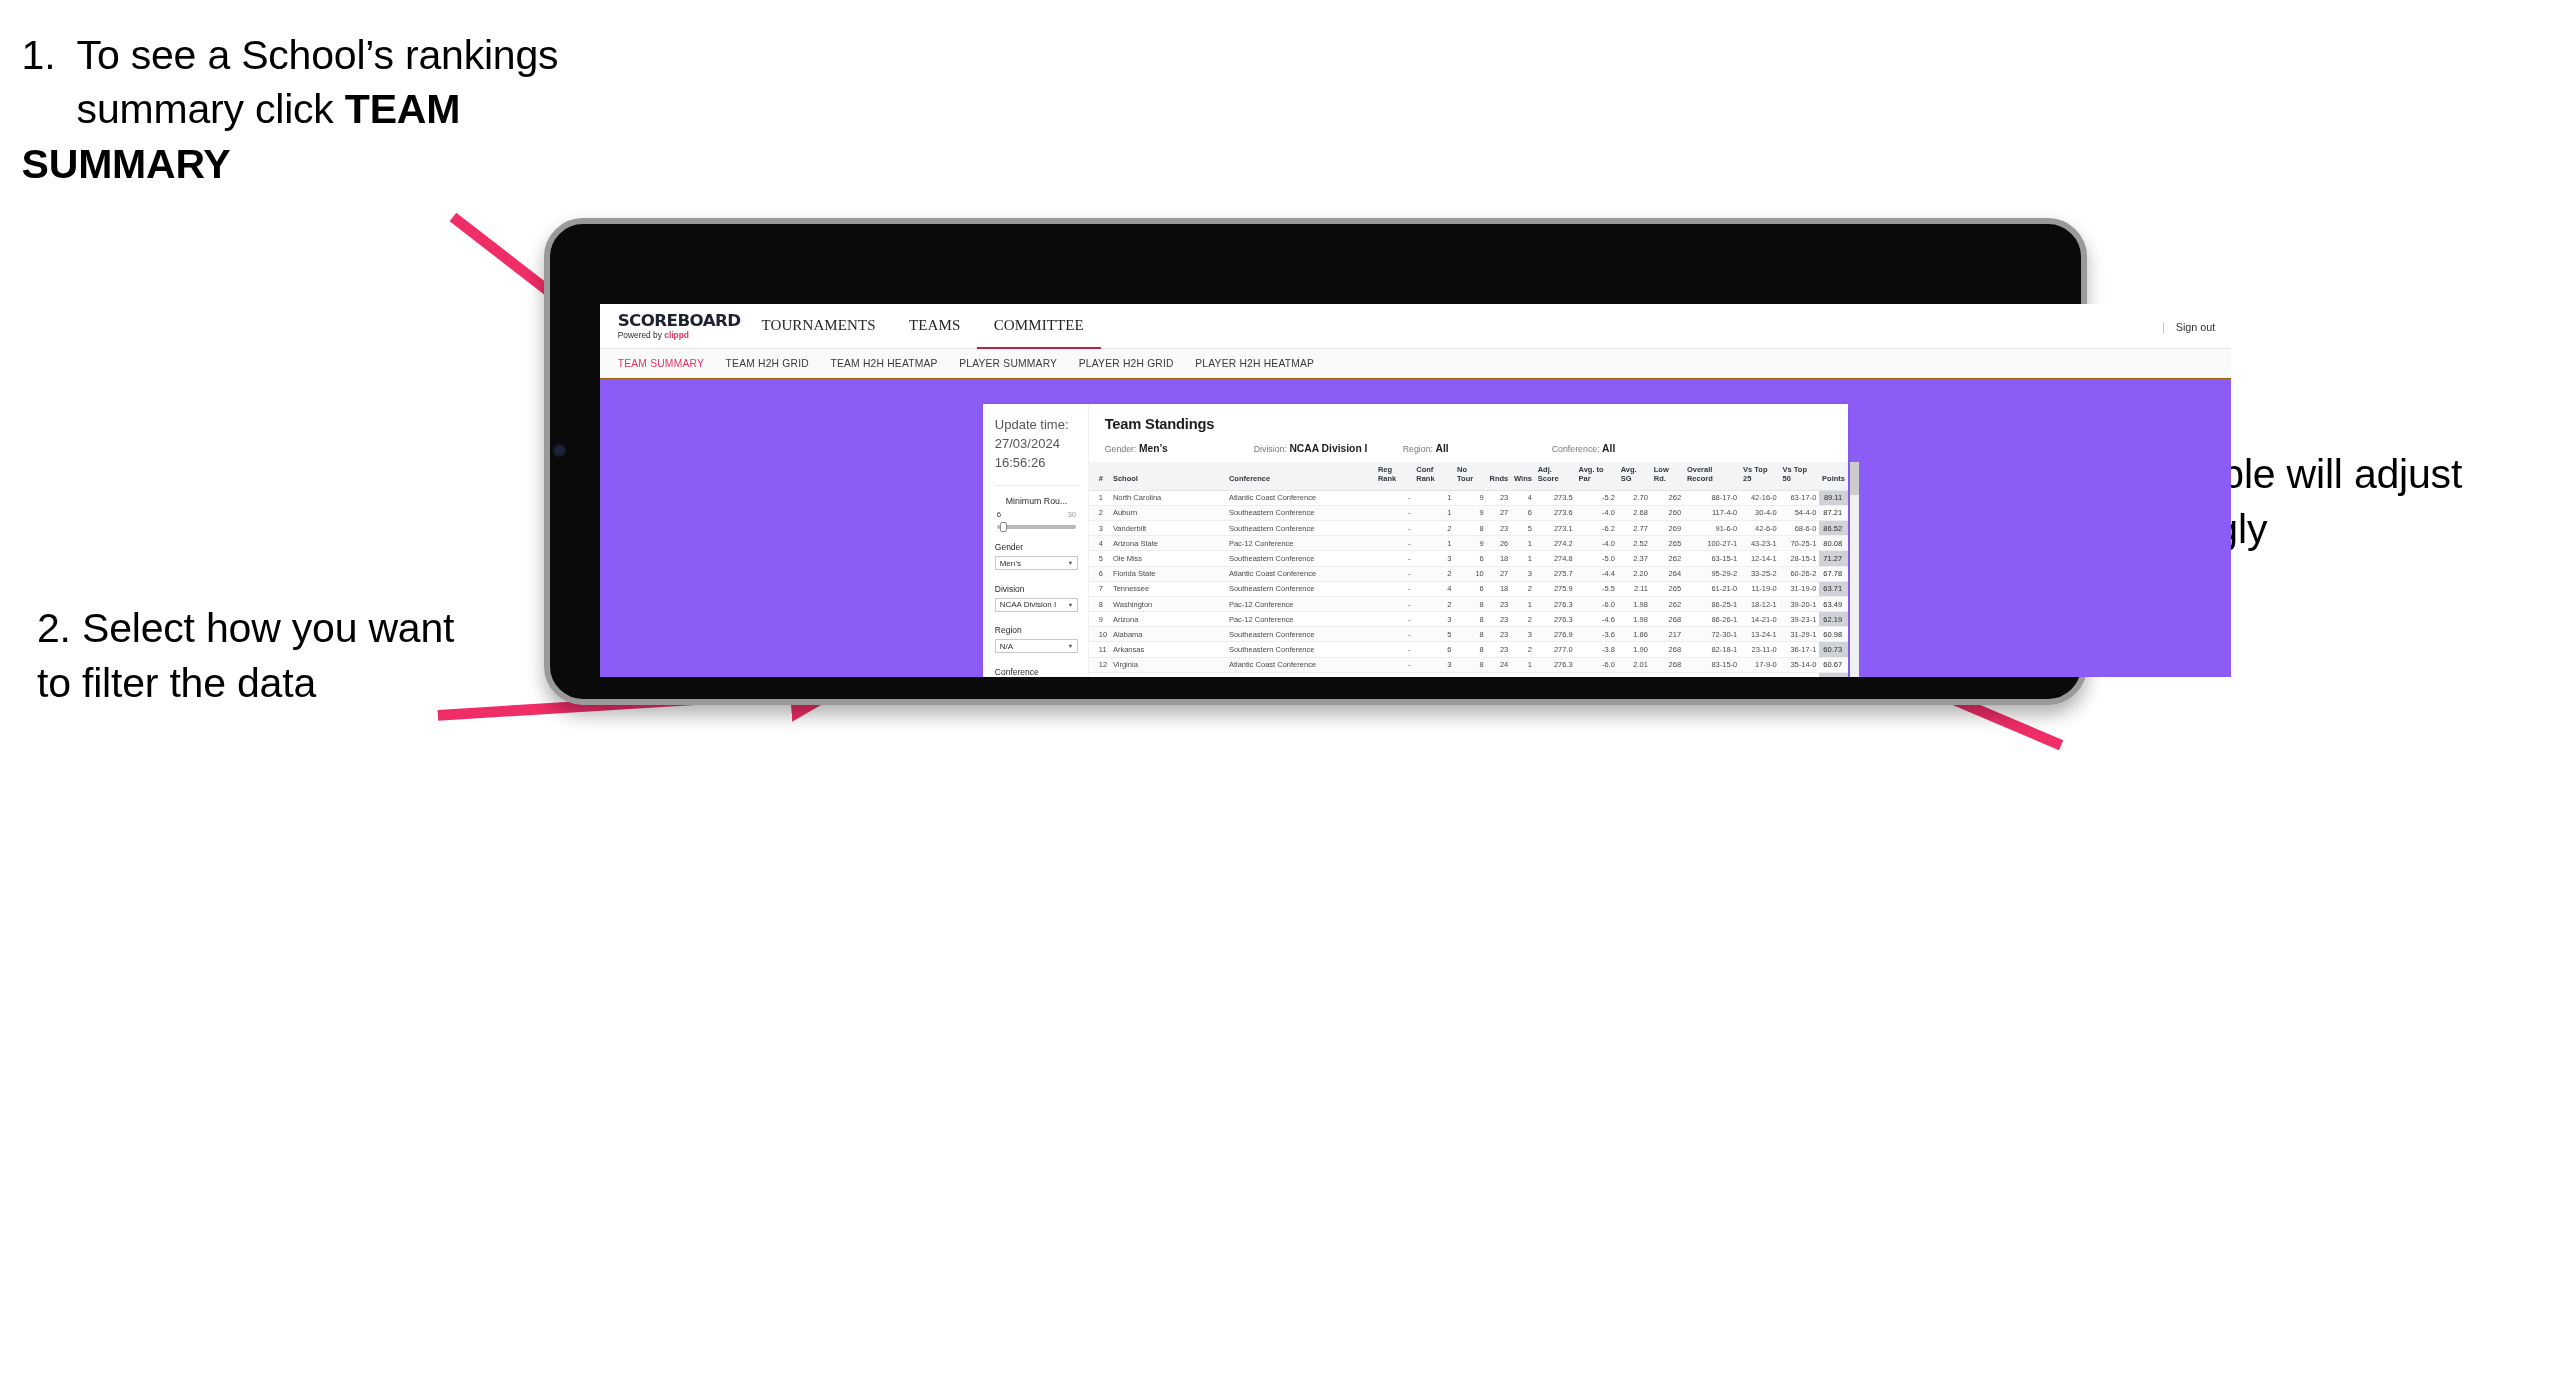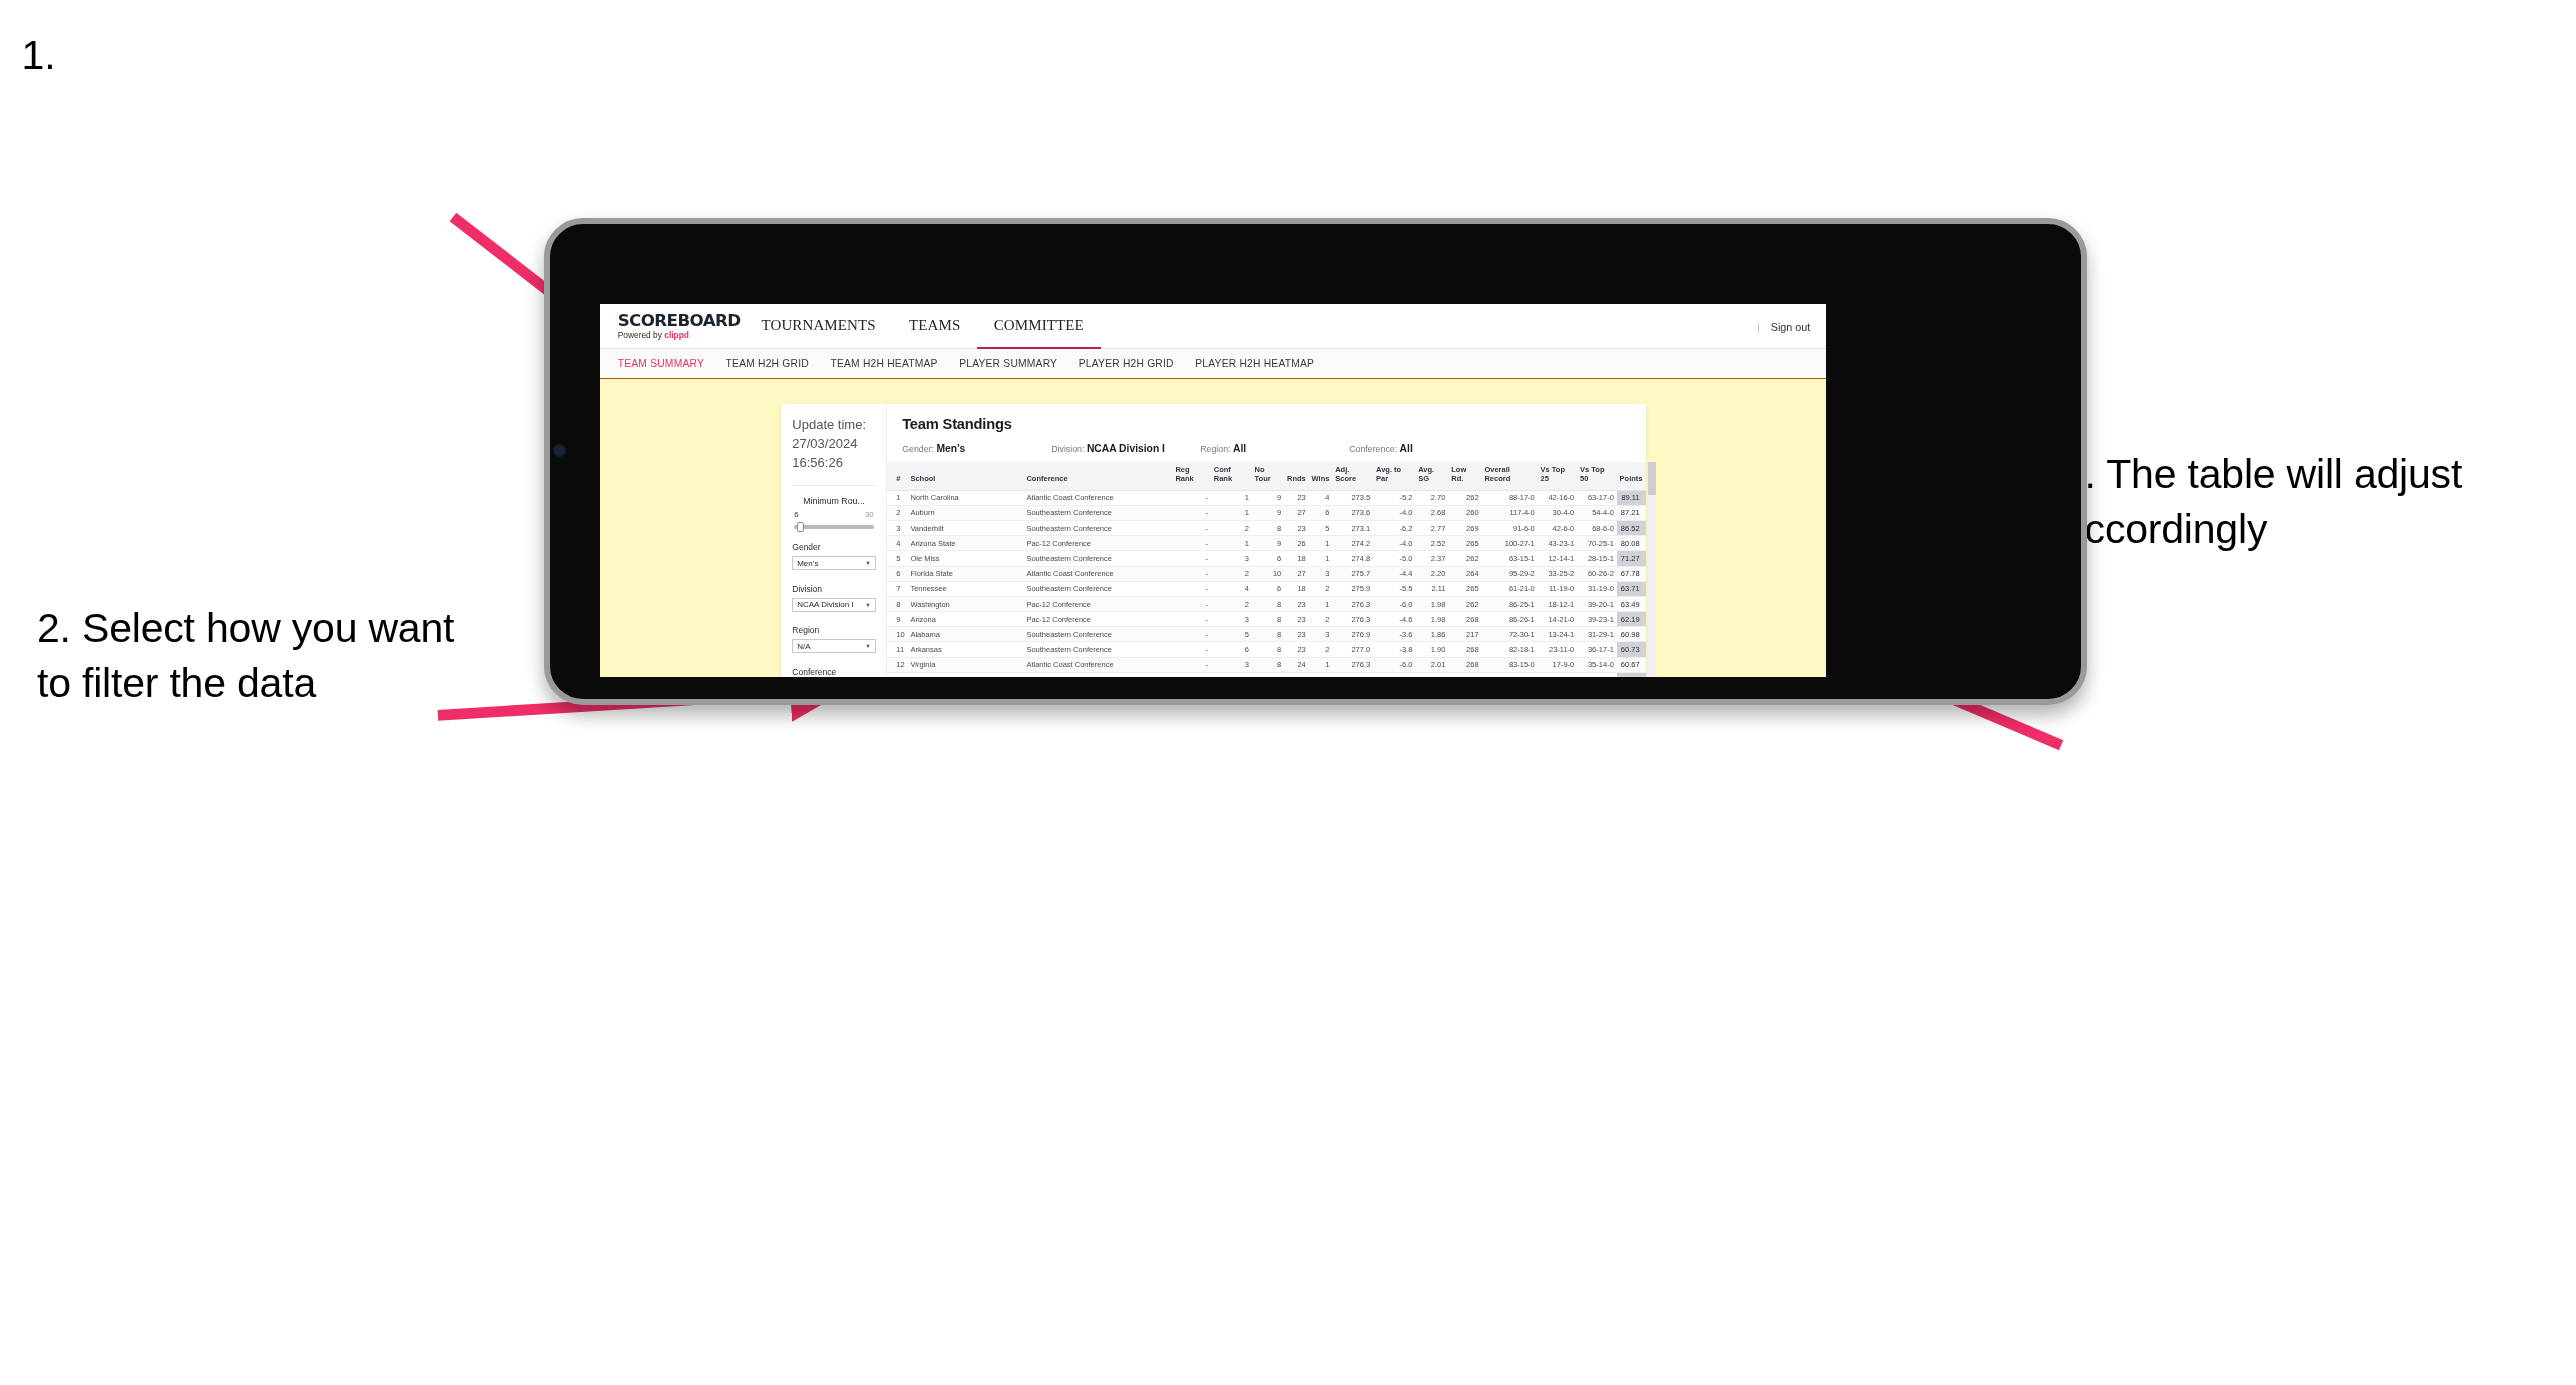--- a/index.html
+++ b/index.html
@@ -47,22 +47,22 @@
     position: absolute;
     left: 10.8px; top: 228px;
     width: 8.8px; height: 8.8px;
     border-radius: 50%;
     background: #1b2436;
     box-shadow: 0 0 2.9px 1px rgba(60,80,130,0.55);
   }
   #tablet-screen {
     position: absolute;
     left: 56px; top: 86px;
-    width: 1226px; height: 373px;
-    background: #fef9c3;
+    width: 1631px; height: 373px;
+    background: #8b5cf6;
     overflow: hidden;
   }
 
   
   #app-topbar {
     height: 45px; background: #ffffff;
     display: flex; align-items: center;
     border-bottom: 1px solid #e3e3e3;
     position: relative;
   }
@@ -174,20 +174,25 @@
     position:absolute; left:0; top:0; width:8.8px; height: 33px; background:#cdcdcd; border-radius:1px;
   }
 </style>
 </head>
 <body>
 
 <div id="stage">
 
   <div class="annot" id="annot-1">
     <span class="num">1.</span>
+    <span class="body">
+      <span>To see a School’s rankings</span><br>
+      <span>summary click </span><span class="bold">TEAM</span><br>
+      <span class="bold" style="margin-left:-55px; display:inline-block;">SUMMARY</span>
+    </span>
   </div>
 
   <div class="annot" id="annot-2">2. Select how you want to filter the data</div>
 
   <div class="annot" id="annot-3">3. The table will adjust accordingly</div>
 
   <svg class="arrow" style="left:447px; top:211px;" width="197" height="138" viewBox="0 0 200 140">
     <defs>
       <marker id="ah1" markerWidth="5.2" markerHeight="5.2" refX="1.6" refY="2.6" orient="auto">
         <path d="M0,0 L5.2,2.6 L0,5.2 z" fill="#ef2d66"></path>

